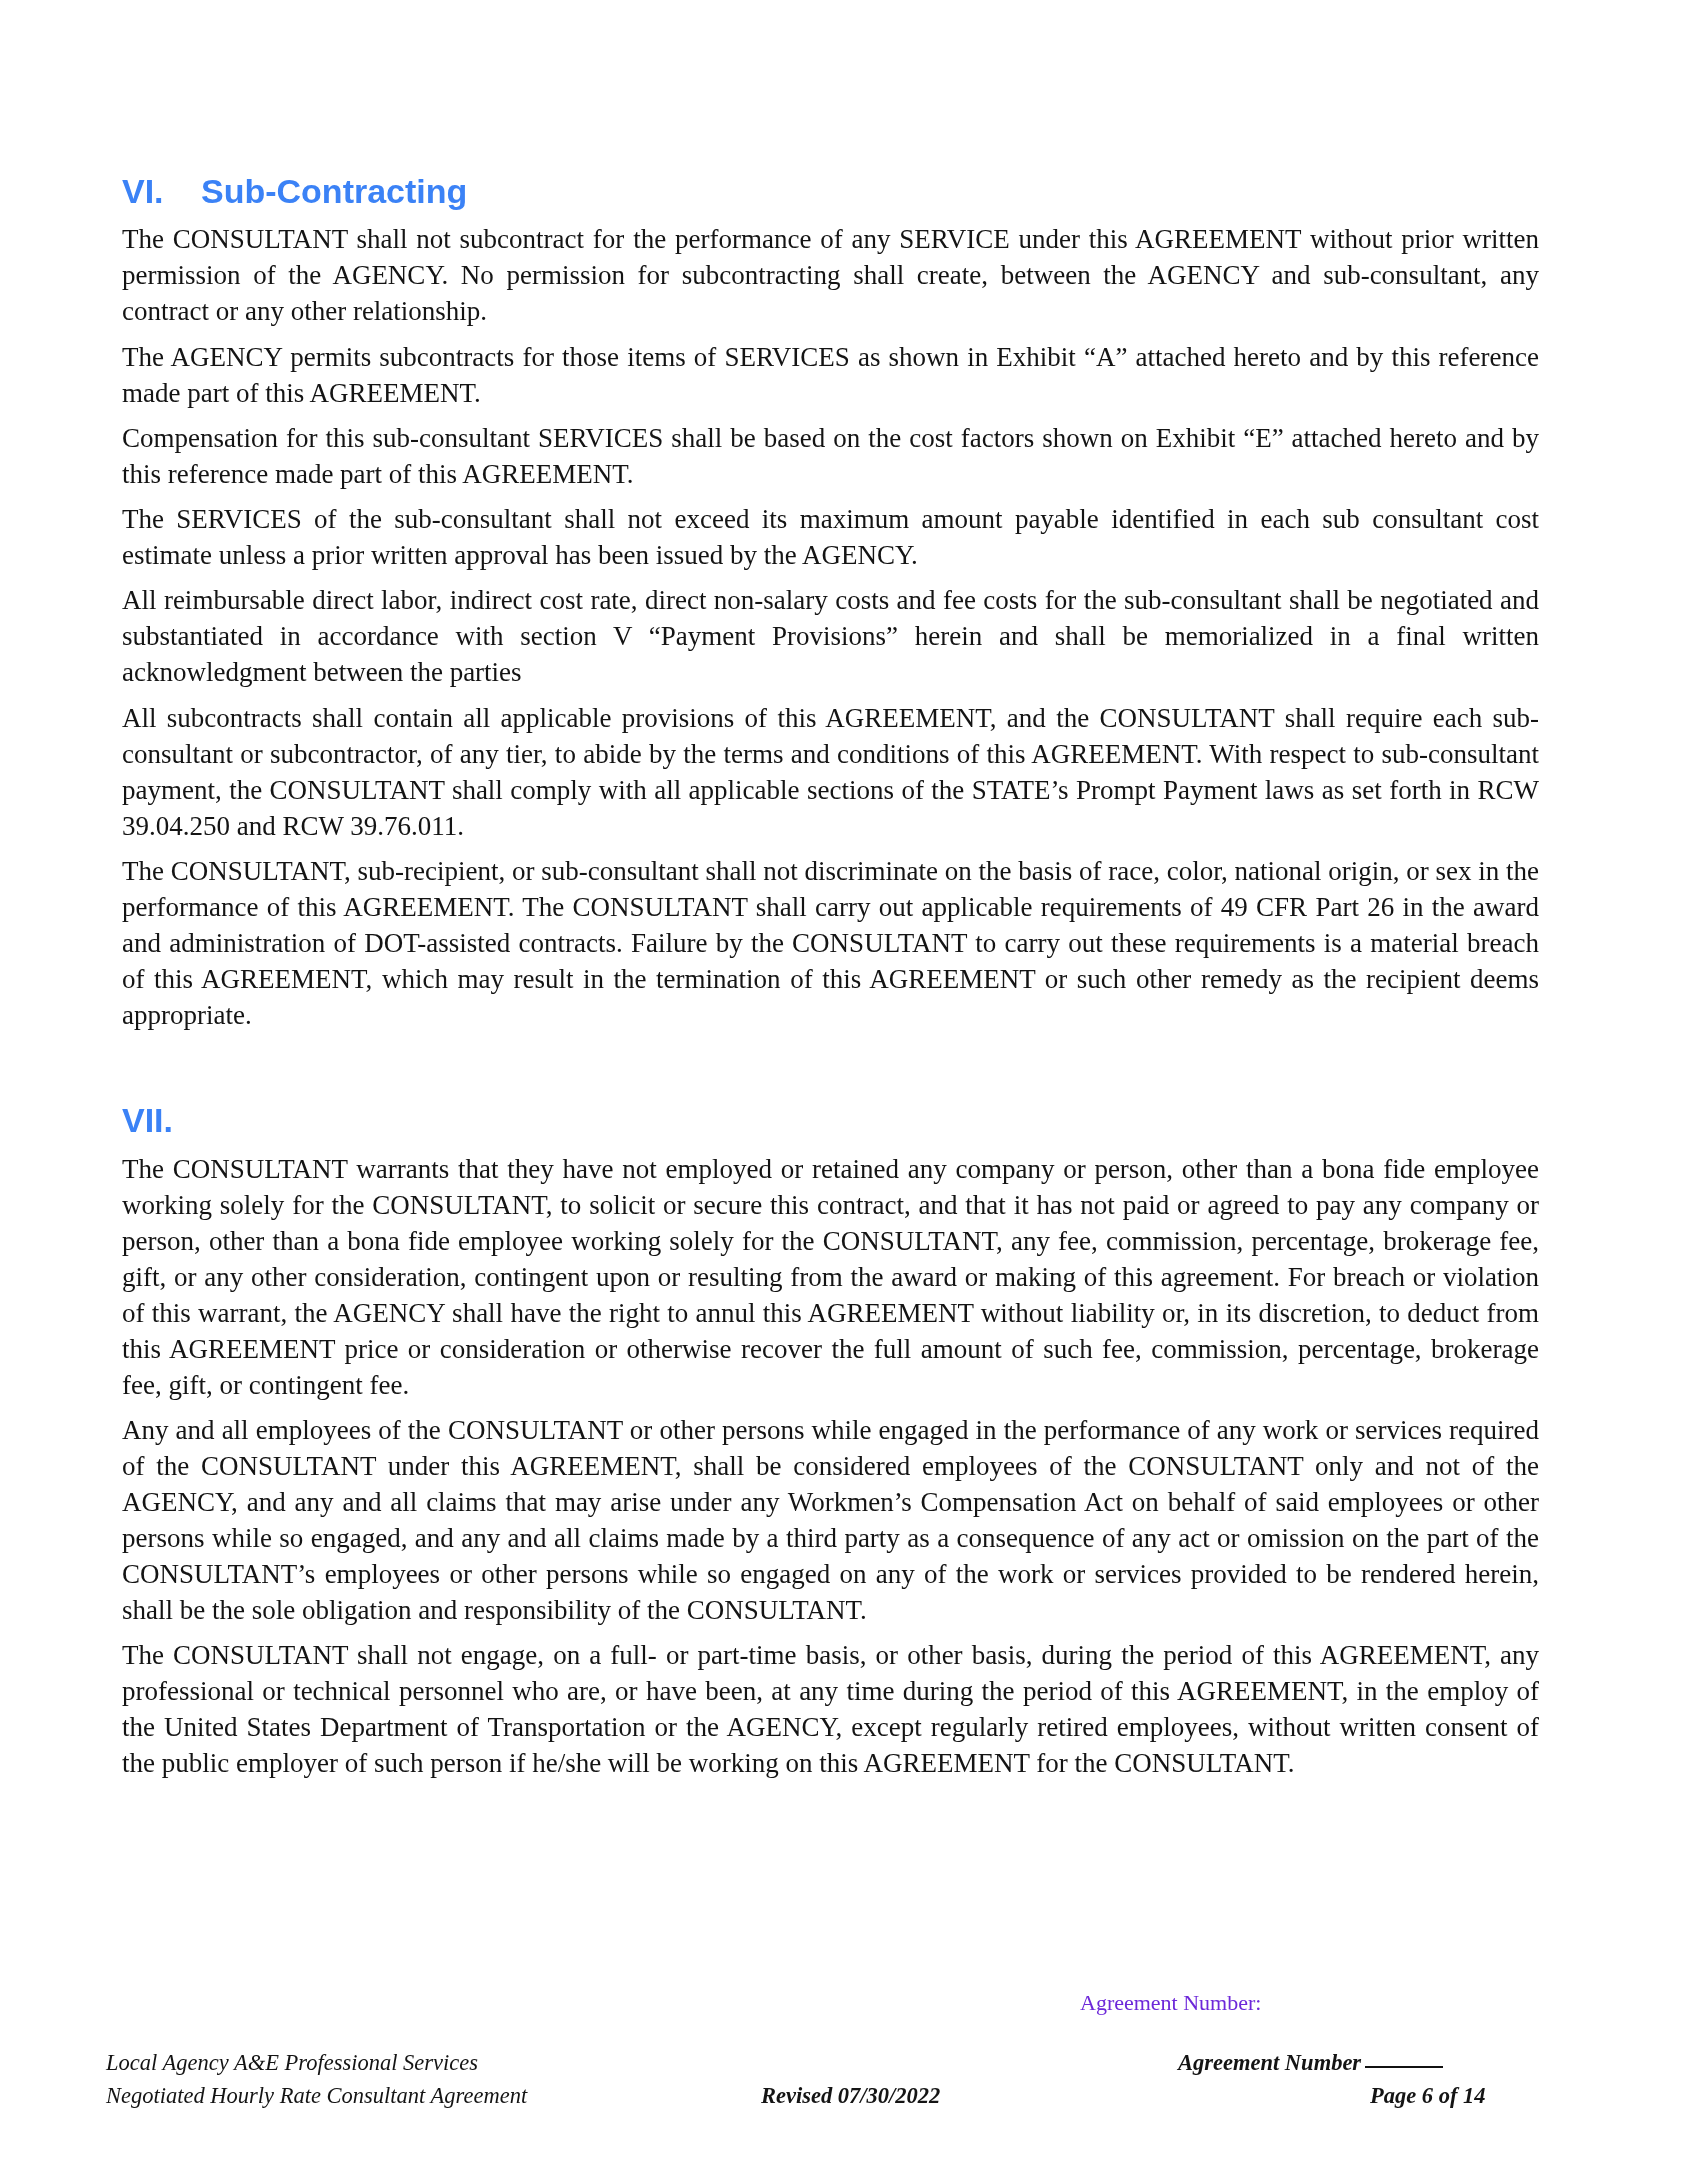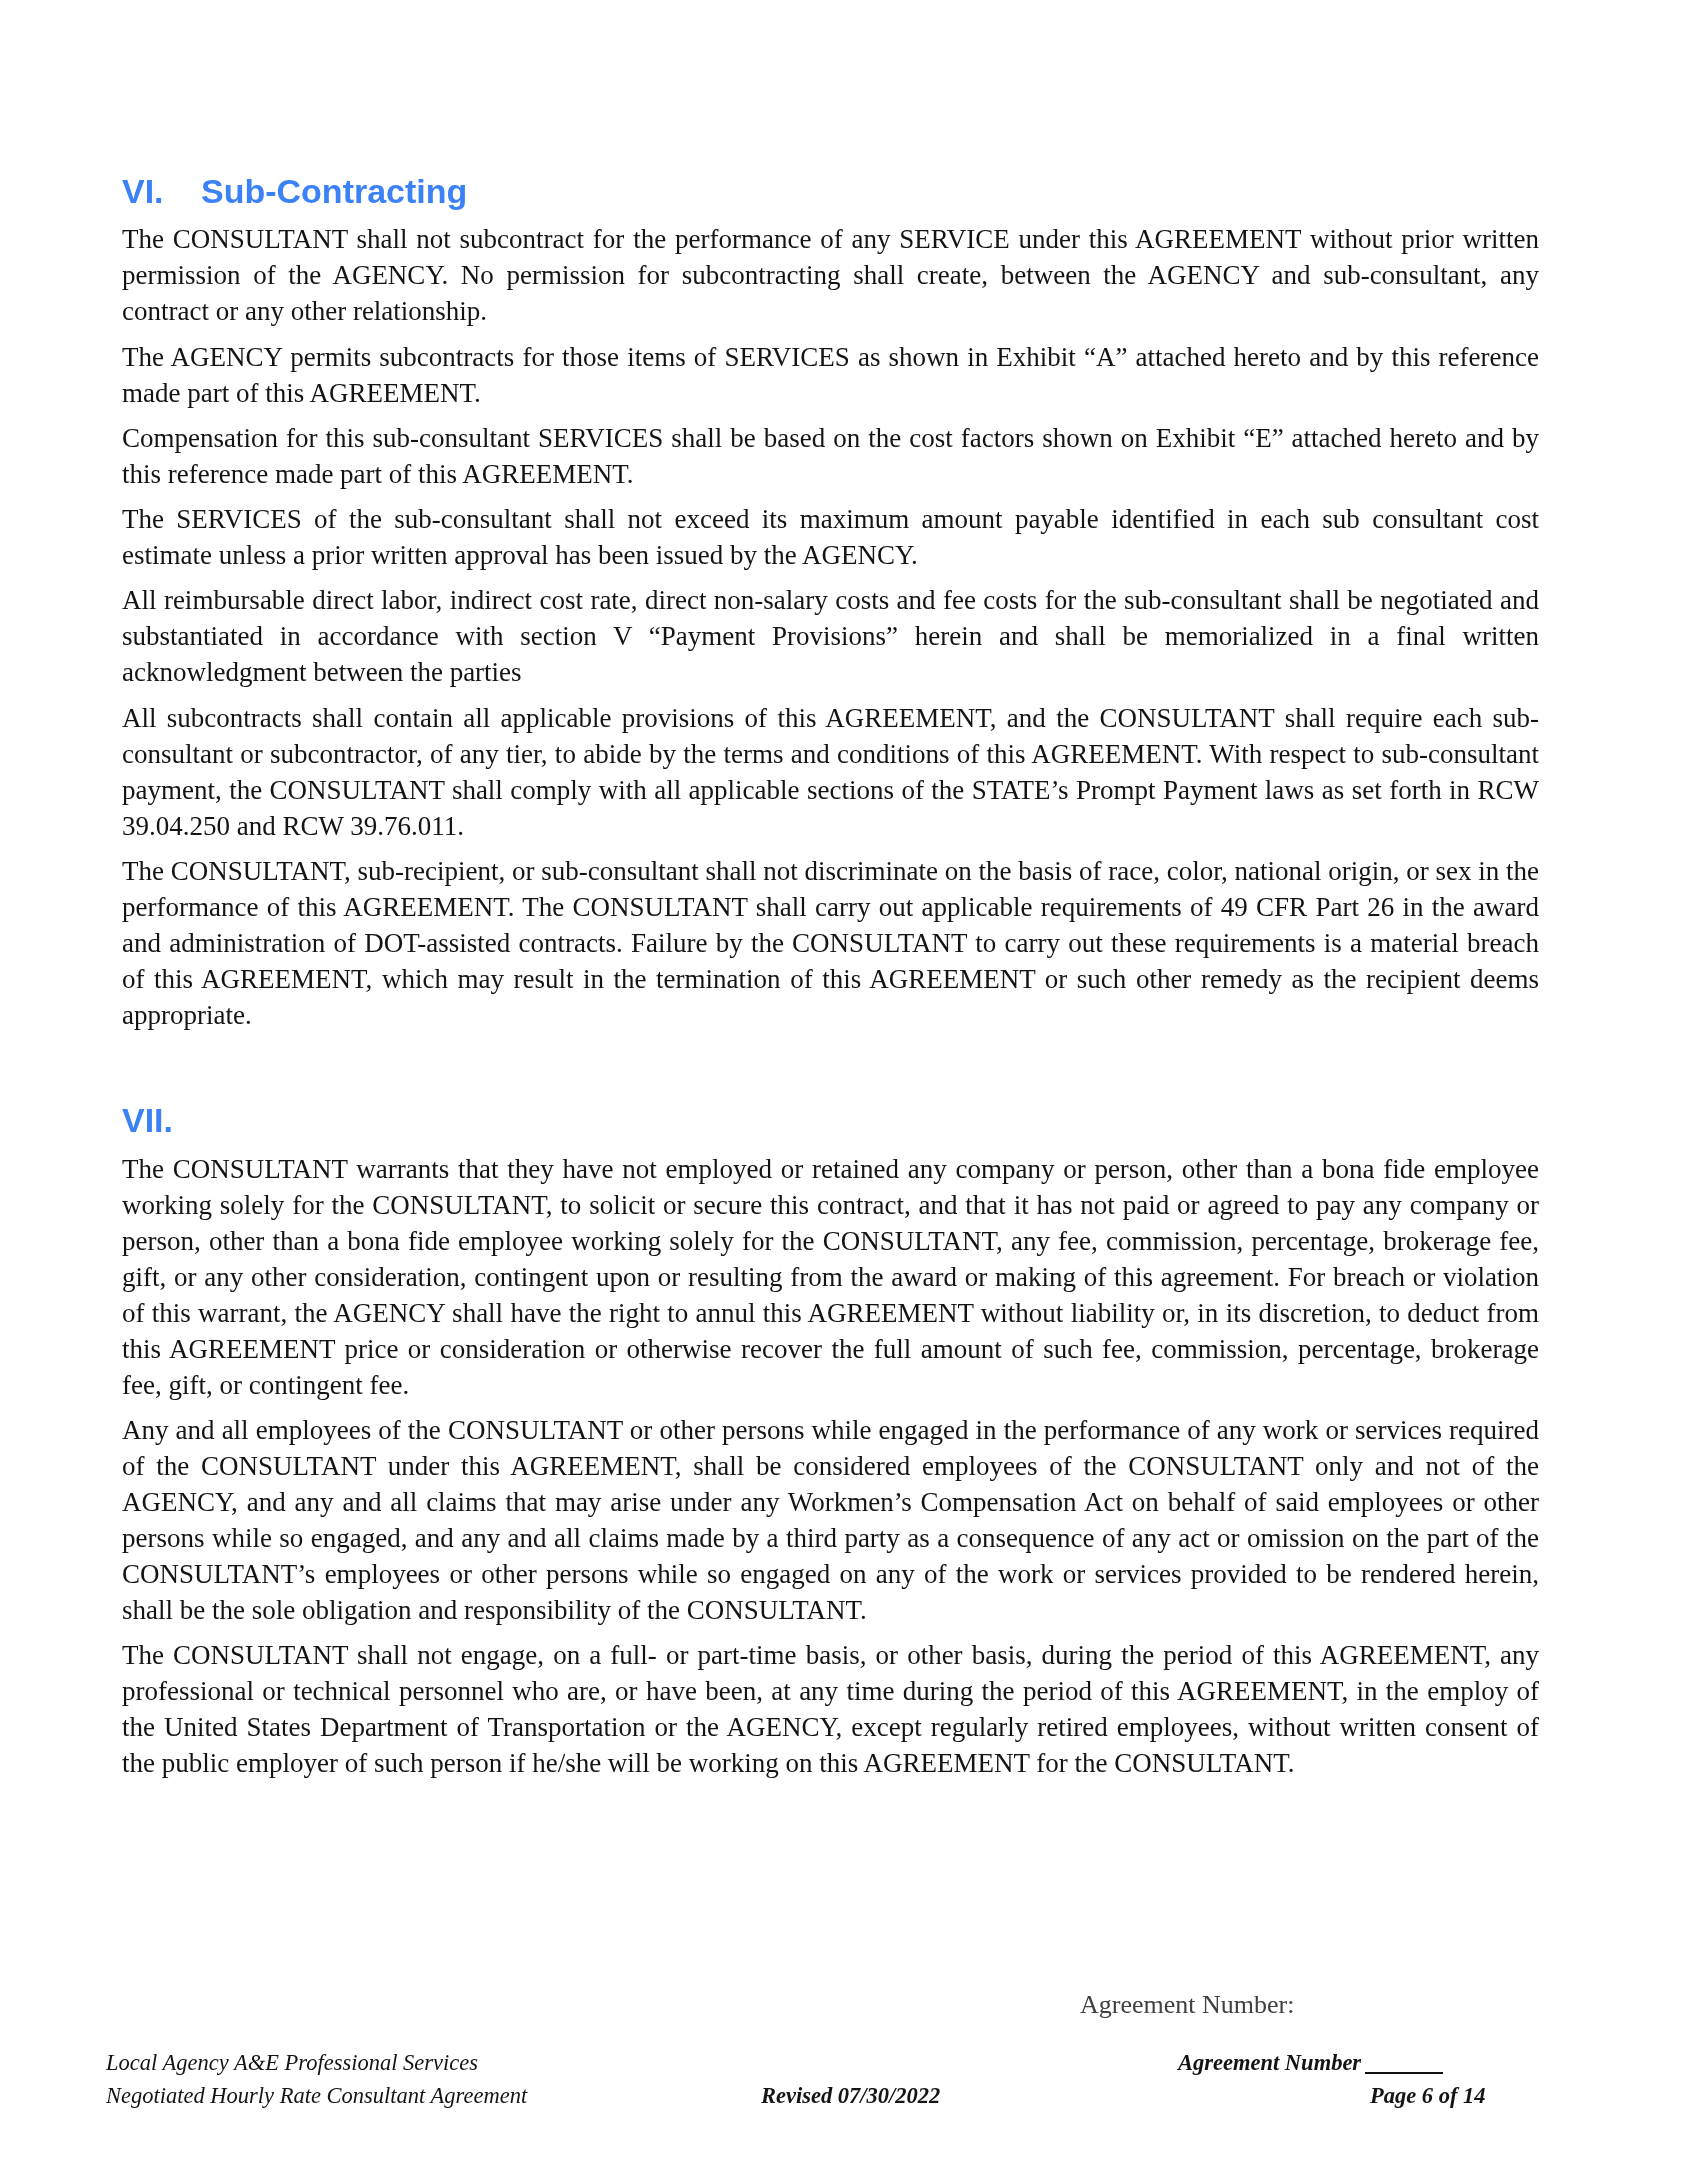--- a/index.html
+++ b/index.html
@@ -12,38 +12,38 @@
     }
     .section-heading .num { display: inline-block; width: 79px; }
     .section-heading.spread .title { flex: 0 0 1115px; text-align: justify; text-align-last: justify; }
     .para {
       font-family: "Liberation Serif", serif; font-size: 27px; line-height: 36px;
       text-align: justify; margin: 0 0 9.3px 0; color: #141414;
     }
     .gap-section { height: 58px; }
     .agreement-label {
       position: absolute; left: 1080px; top: 1990px;
-      font-family: "Liberation Serif", serif; font-size: 26px; color: #404040;
+      font-family: "Liberation Serif", serif; font-size: 22px; color: #6d28d9;
     }
     .footer-left {
       position: absolute; left: 106px; top: 2046px;
       font-family: "Liberation Serif", serif; font-style: italic; font-weight: normal;
       font-size: 22.5px; line-height: 33px; color: #141414;
     }
     .footer-mid {
       position: absolute; left: 761px; top: 2079px;
       font-family: Liberation Serif, serif; font-style: italic; font-weight: bold;
       font-size: 22.5px; line-height: 33px; color: #141414;
     }
     .footer-right {
       position: absolute; left: 1178px; top: 2046px; width: 371px;
       font-family: "Liberation Serif", serif; font-style: italic; font-weight: bold;
       font-size: 22.5px; line-height: 33px; color: #141414;
     }
-    .footer-right .line1 { display: flex; align-items: center; }
+    .footer-right .line1 { display: flex; align-items: flex-start; }
     .footer-right .blank { display: inline-block; width: 78px; border-bottom: 2px solid #111; margin-left: 4px; height: 20px; }
     .footer-right .line2 { padding-left: 192px; }
   </style>
 </head>
 <body>
 
 <div class="page">
 
   <div>
     <h2 class="section-heading">

